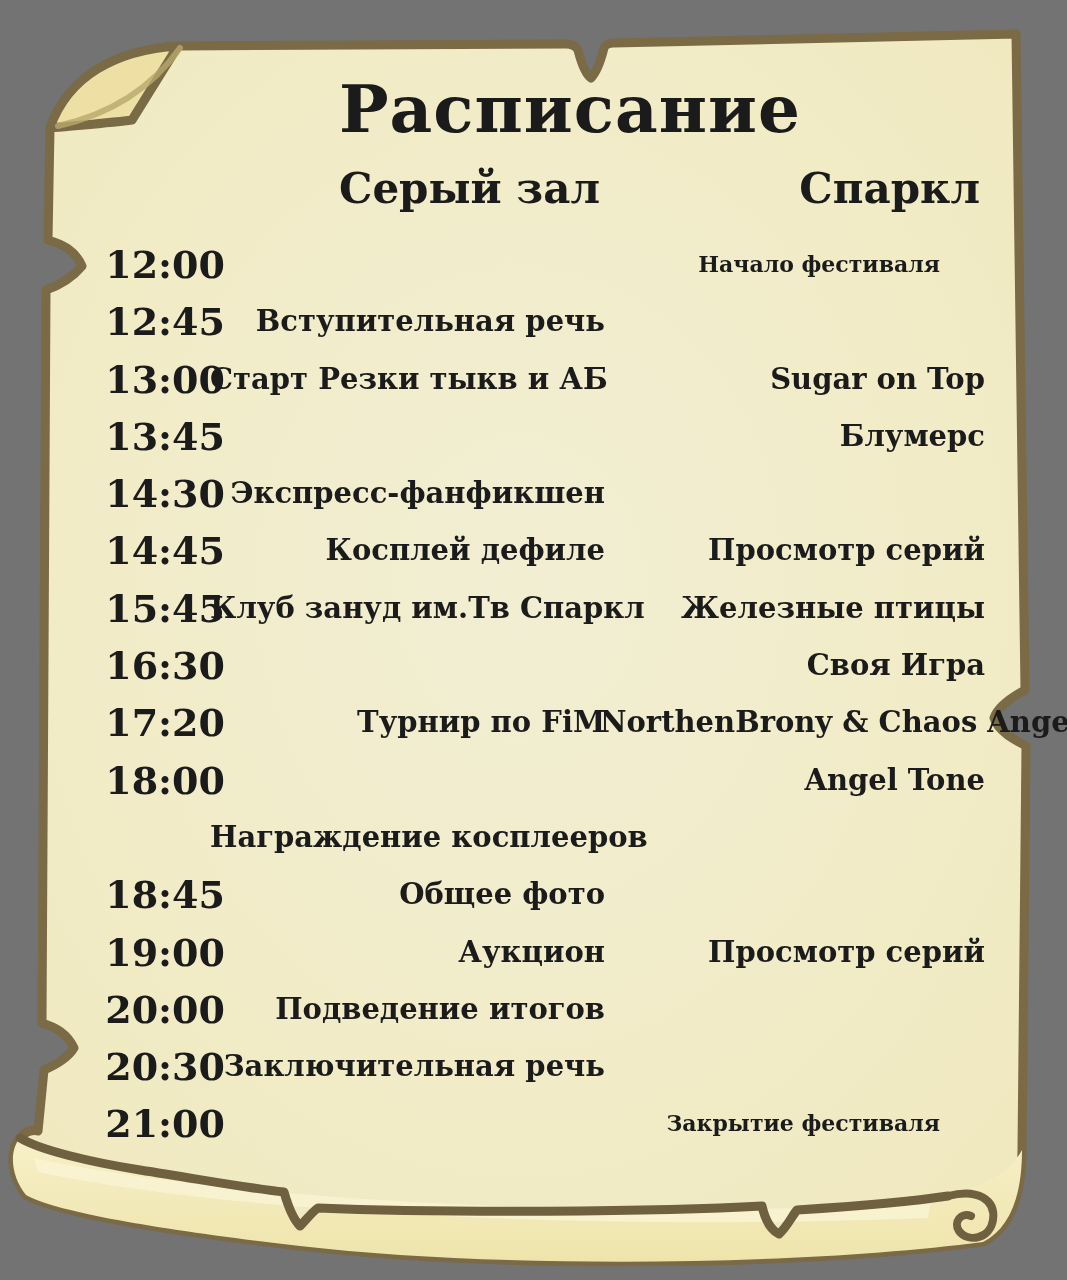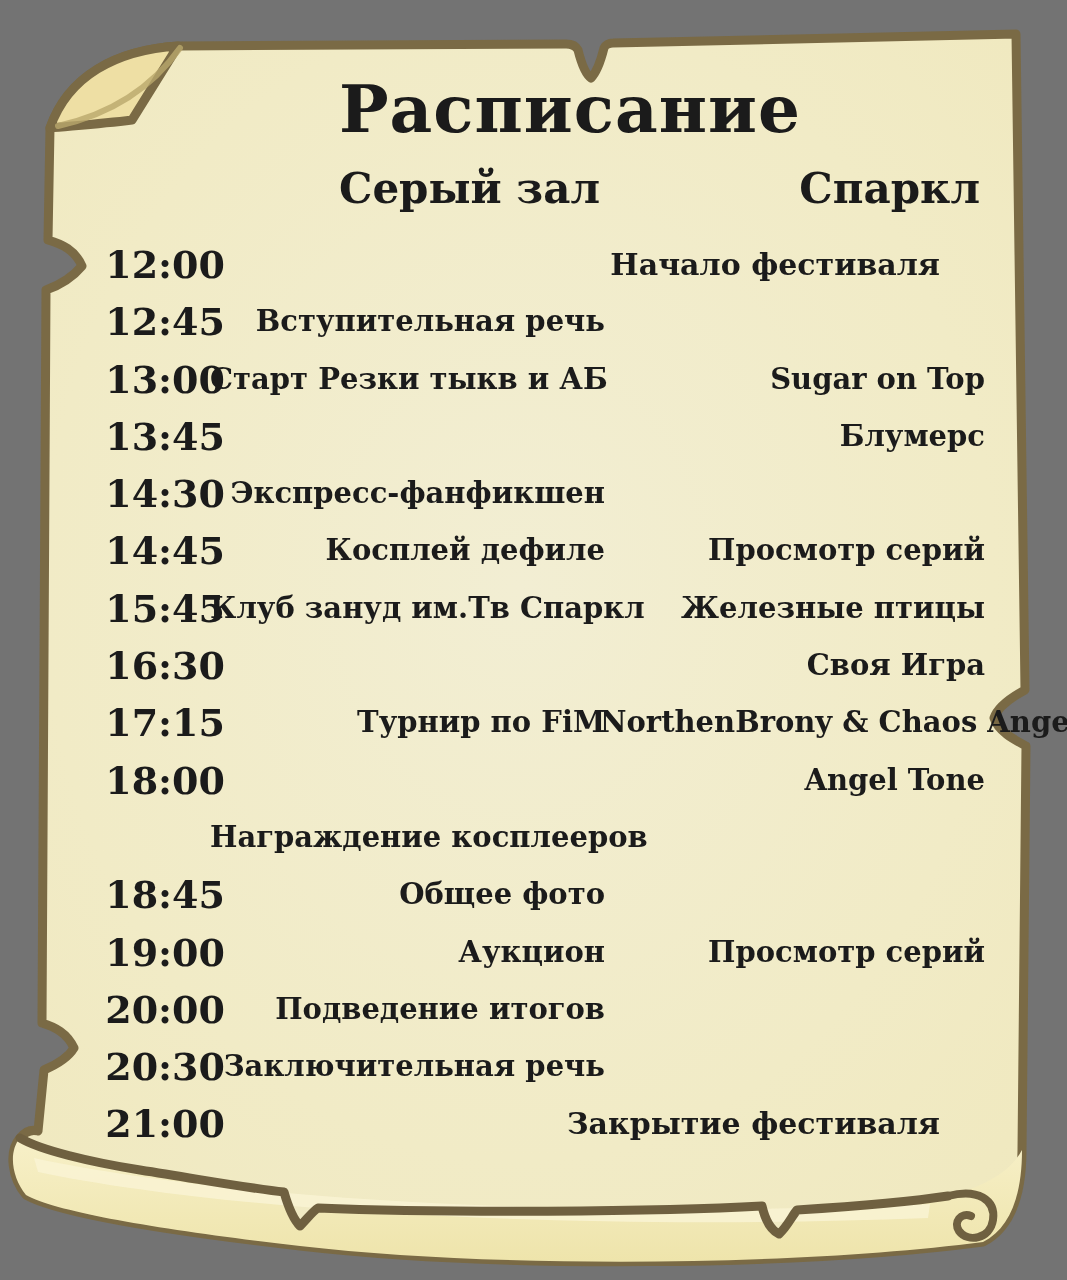--- a/index.html
+++ b/index.html
@@ -25,21 +25,21 @@
   .col-header.stagecol{left:600px;width:380px;}
   .rows{position:absolute;top:236px;left:0;width:1067px;}
   .row{position:relative;height:57.3px;}
   .cell{
     position:absolute;top:0;height:57.3px;line-height:57.3px;
     font-weight:bold;white-space:nowrap;text-align:right;
   }
   .cell.time{left:85px;width:140px;font-size:38px;}
   .cell.hall{left:210px;width:395px;font-size:29px;}
   .cell.stagecol{left:600px;width:385px;font-size:29px;}
-  .cell.span{left:200px;width:740px;font-size:30px;}
+  .cell.span{left:200px;width:740px;font-size:22px;}
 </style>
 </head>
 <body>
 
 <div class="stage">
 
   <svg class="parchment" width="1067" height="1280" viewBox="0 0 1067 1280" aria-hidden="true">
     <defs>
       <radialGradient id="pg" cx="0.5" cy="0.45" r="0.85">
         <stop offset="0" stop-color="#f2eed3"></stop>
@@ -157,21 +157,21 @@
           <div class="cell time">15:45</div>
           <div class="cell hall">Клуб зануд им.Тв Спаркл</div>
           <div class="cell stagecol">Железные птицы</div>
         </div>
         <div class="row">
           <div class="cell time">16:30</div>
           <div class="cell hall"></div>
           <div class="cell stagecol">Своя Игра</div>
         </div>
         <div class="row">
-          <div class="cell time">17:15</div>
+          <div class="cell time">17:20</div>
           <div class="cell hall">Турнир по FiM</div>
           <div class="cell stagecol">NorthenBrony &amp; Chaos Angel</div>
         </div>
         <div class="row">
           <div class="cell time">18:00</div>
           <div class="cell hall"></div>
           <div class="cell stagecol">Angel Tone</div>
         </div>
         <div class="row">
           <div class="cell hall">Награждение косплееров</div>

